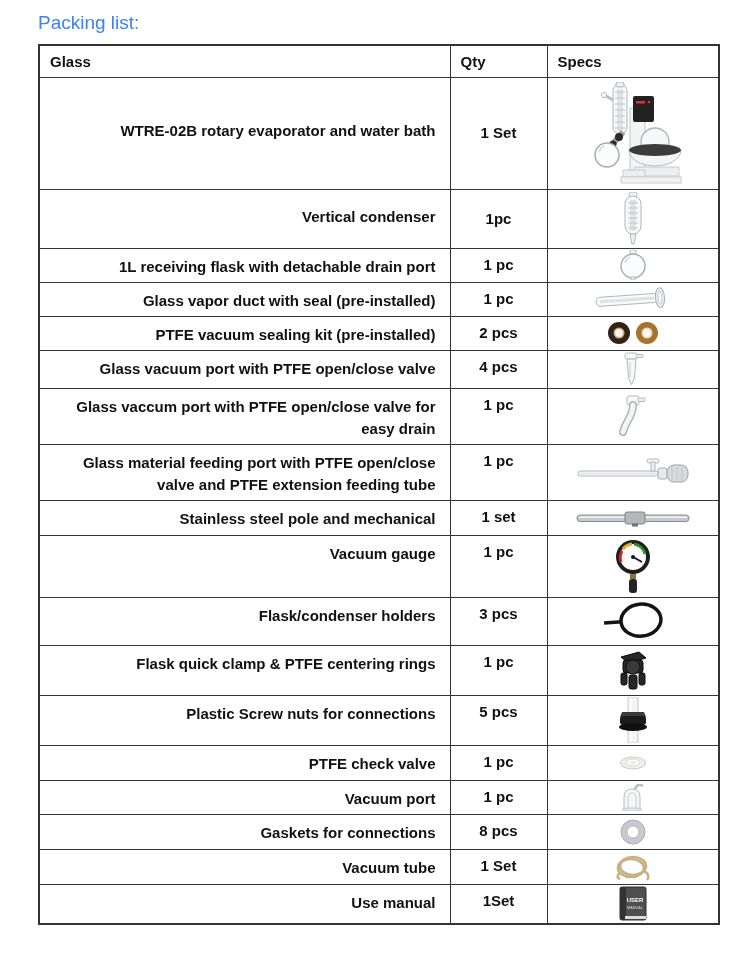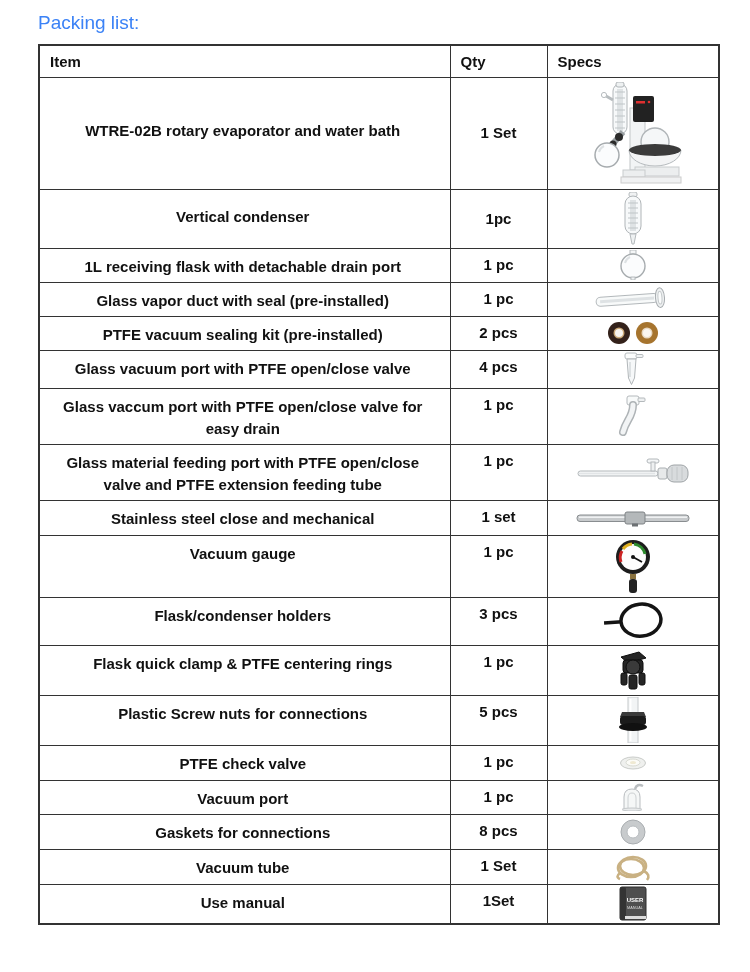--- a/index.html
+++ b/index.html
@@ -21,21 +21,21 @@
     background: #ffffff;
   }
   col.c-item  { width: 411px; }
   col.c-qty   { width: 97px; }
   col.c-specs { width: 172px; }
   th, td { border: 1.5px solid #333333; }
   th { font-size: 15px; font-weight: bold; padding: 5px 10px; }
   th.h-item { text-align: left; }
   th.h-qty, th.h-specs { text-align: left; }
   td.item {
-    font-size: 15px; font-weight: bold; text-align: center;
+    font-size: 15px; font-weight: bold; text-align: right;
     vertical-align: top; padding: 7px 14px 4px 10px; line-height: 22px;
   }
   td.qty {
     font-size: 15px; font-weight: bold; text-align: center;
     vertical-align: top; padding-top: 7px;
   }
   tr.vmid td.item, tr.vmid td.qty { vertical-align: middle; padding-top: 0; }
   td.specs { text-align: center; vertical-align: middle; padding: 1px; }
   td.specs svg { display: block; margin: 0 auto; }
 </style>
@@ -46,21 +46,21 @@
   <p class="title">Packing list:</p>
 
   <table class="packing">
     <colgroup>
         <col class="c-item">
         <col class="c-qty">
         <col class="c-specs">
       </colgroup>
     <tbody>
         <tr style="height:32px">
-      <th class="h-item">Item</th>
+      <th class="h-item">Glass</th>
       <th class="h-qty">Qty</th>
       <th class="h-specs">Specs</th>
     </tr>
 
     <tr class="vmid" style="height:112px">
       <td class="item">WTRE-02B rotary evaporator and water bath</td>
       <td class="qty">1 Set</td>
       <td class="specs">
         <svg width="100" height="102" viewBox="0 0 100 102">
           <rect x="30" y="2" width="14" height="50" rx="7" fill="#f7f9fa" stroke="#b0b5b8"></rect>
@@ -182,21 +182,21 @@
           <rect x="72" y="2" width="12" height="4" rx="2" fill="#f4f6f7" stroke="#b3b8bb"></rect>
           <rect x="76" y="5" width="4" height="9" fill="#eef0f1" stroke="#b3b8bb"></rect>
           <rect x="83" y="11" width="9" height="11" rx="2" fill="#e7e9ea" stroke="#aaafb2"></rect>
           <rect x="92" y="8" width="21" height="17" rx="7" fill="#d8dbdd" stroke="#9fa4a7"></rect>
           <path d="M97 10 v13 M102 10 v13 M107 10 v13" stroke="#c2c6c8"></path>
         </svg>
       </td>
     </tr>
 
     <tr style="height:35px">
-      <td class="item">Stainless steel close and mechanical</td>
+      <td class="item">Stainless steel pole and mechanical</td>
       <td class="qty">1 set</td>
       <td class="specs">
         <svg width="116" height="18" viewBox="0 0 116 18">
           <rect x="2" y="6" width="112" height="6.5" rx="3" fill="#c7cacc" stroke="#898d90"></rect>
           <rect x="4" y="7.4" width="108" height="1.6" fill="#eff1f2"></rect>
           <rect x="50" y="3" width="20" height="12" rx="2" fill="#b4b8ba" stroke="#7f8386"></rect>
           <rect x="57" y="14.5" width="6" height="3" fill="#6d7174"></rect>
         </svg>
       </td>
     </tr>

